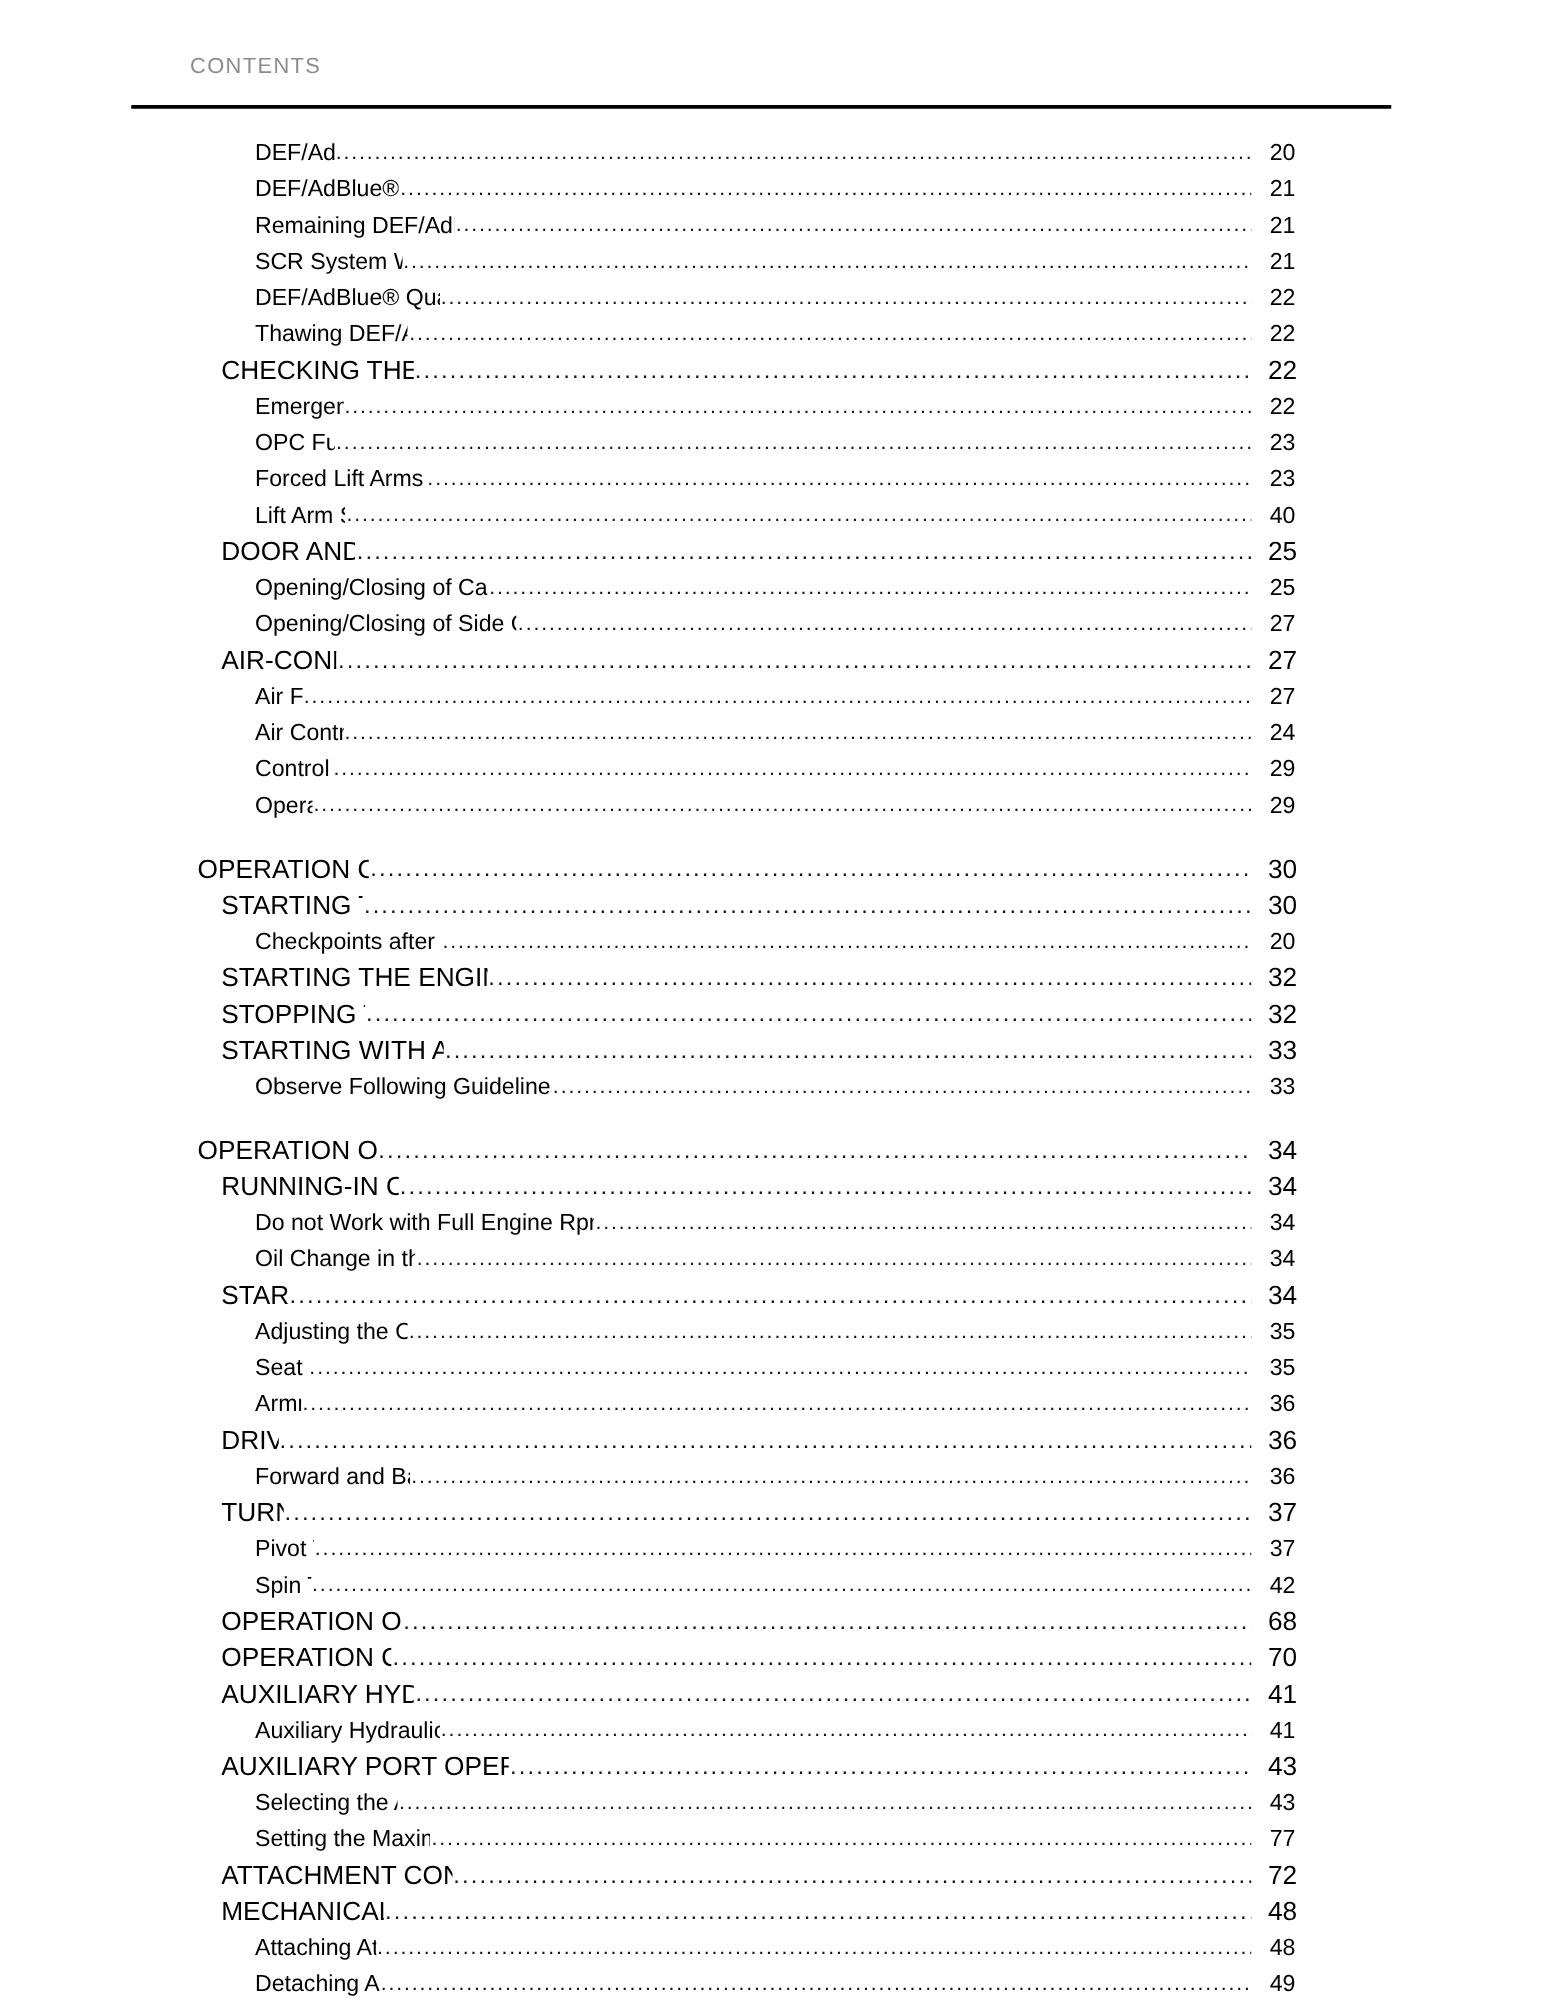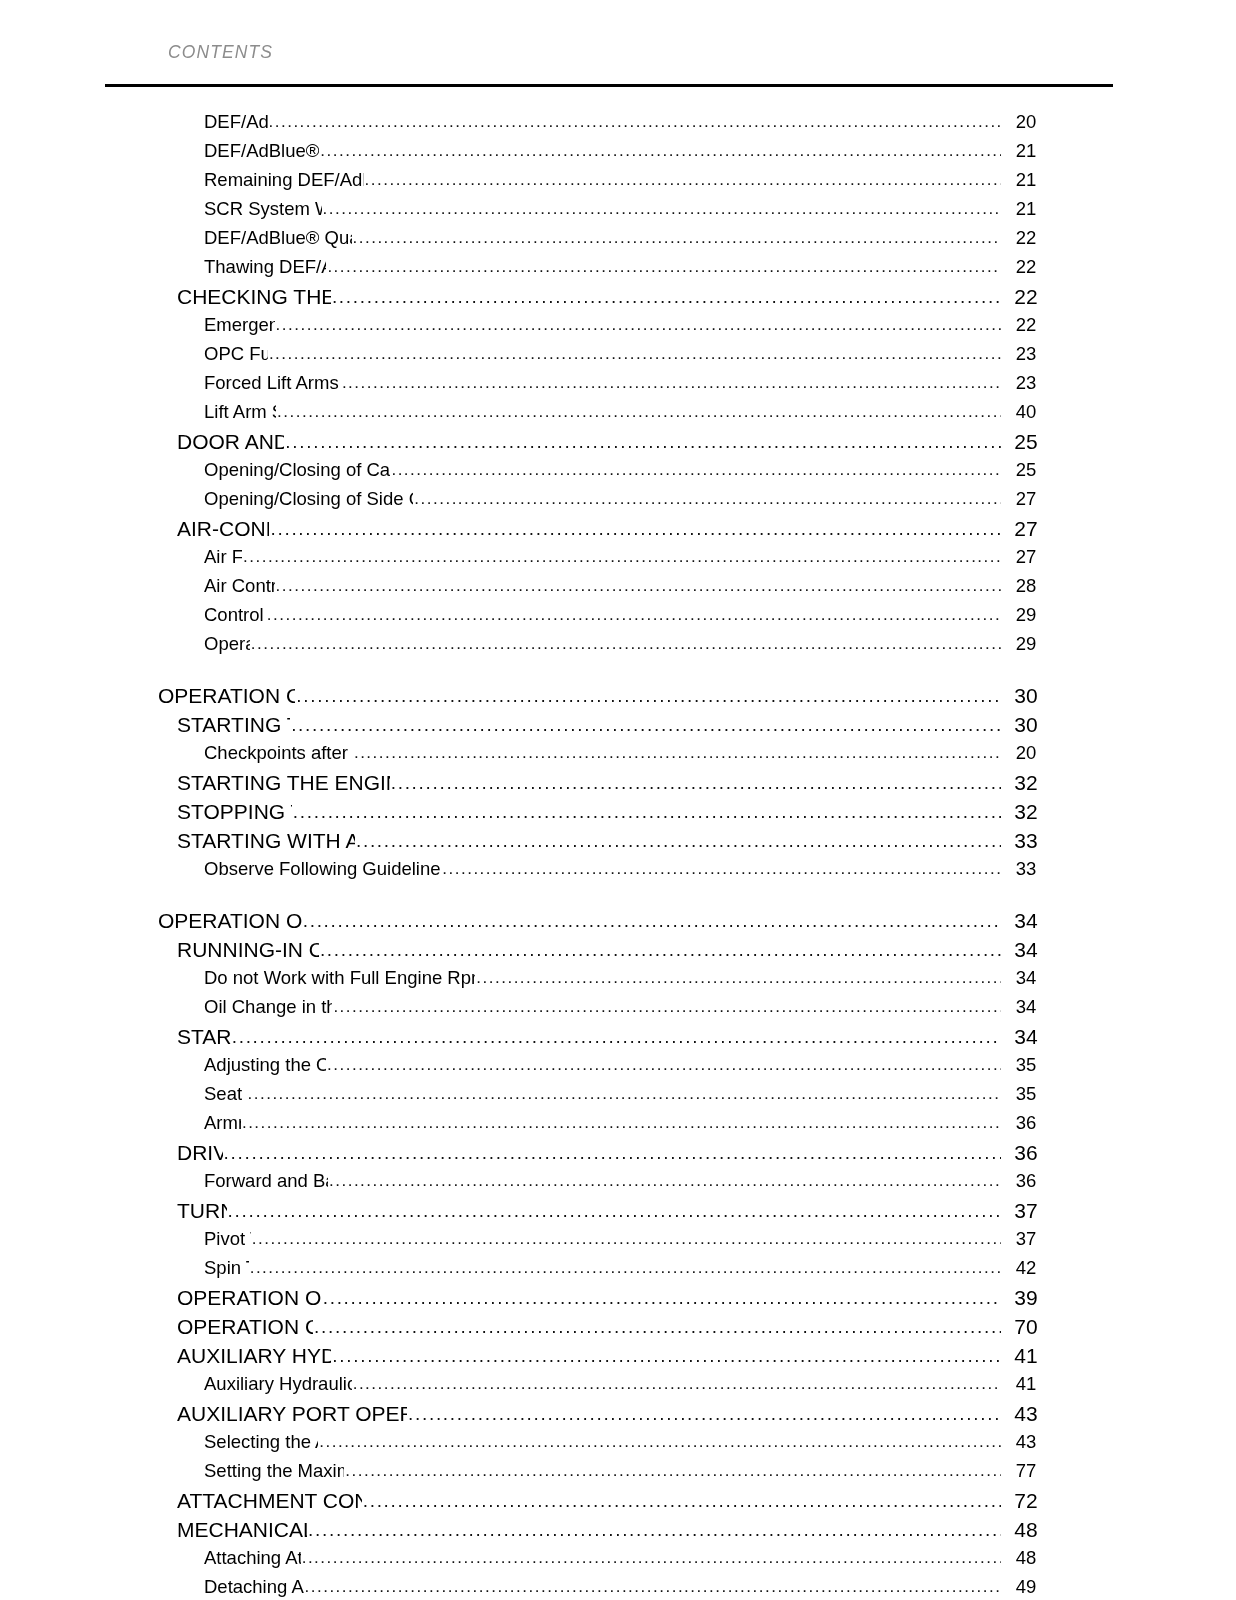--- a/index.html
+++ b/index.html
@@ -19,28 +19,27 @@
 
   
   .page-header {
     position: absolute;
     left: 0;
     top: 0;
     width: 1236px;
   }
   .header-label {
     position: absolute;
-    left: 168px;
+    left: 152px;
     top: 44px;
     font-size: 17.5px;
     letter-spacing: 1.1px;
     color: #8c8c8c;
     white-space: nowrap;
     line-height: 1;
-    font-style: italic;
   }
   .header-rule {
     position: absolute;
     left: 105px;
     top: 84px;
     width: 1008px;
     height: 3px;
     background: #000000;
   }
 
@@ -203,21 +202,21 @@
       <span class="entry-page">27</span>
     </div>
     <div class="toc-entry lvl3">
       <span class="entry-title">Air Flow</span>
       <span class="leader"></span>
       <span class="entry-page">27</span>
     </div>
     <div class="toc-entry lvl3">
       <span class="entry-title">Air Control Vent</span>
       <span class="leader"></span>
-      <span class="entry-page">28</span>
+      <span class="entry-page">24</span>
     </div>
     <div class="toc-entry lvl3">
       <span class="entry-title">Control Panel</span>
       <span class="leader"></span>
       <span class="entry-page">29</span>
     </div>
     <div class="toc-entry lvl3">
       <span class="entry-title">Operation</span>
       <span class="leader"></span>
       <span class="entry-page">29</span>
@@ -318,21 +317,21 @@
       <span class="entry-page">37</span>
     </div>
     <div class="toc-entry lvl3">
       <span class="entry-title">Spin Turn</span>
       <span class="leader"></span>
       <span class="entry-page">42</span>
     </div>
     <div class="toc-entry lvl2">
       <span class="entry-title">OPERATION OF THE LIFT ARMS</span>
       <span class="leader"></span>
-      <span class="entry-page">39</span>
+      <span class="entry-page">68</span>
     </div>
     <div class="toc-entry lvl2">
       <span class="entry-title">OPERATION OF THE BUCKET</span>
       <span class="leader"></span>
       <span class="entry-page">70</span>
     </div>
     <div class="toc-entry lvl2">
       <span class="entry-title">AUXILIARY HYDRAULIC CONTROL</span>
       <span class="leader"></span>
       <span class="entry-page">41</span>

